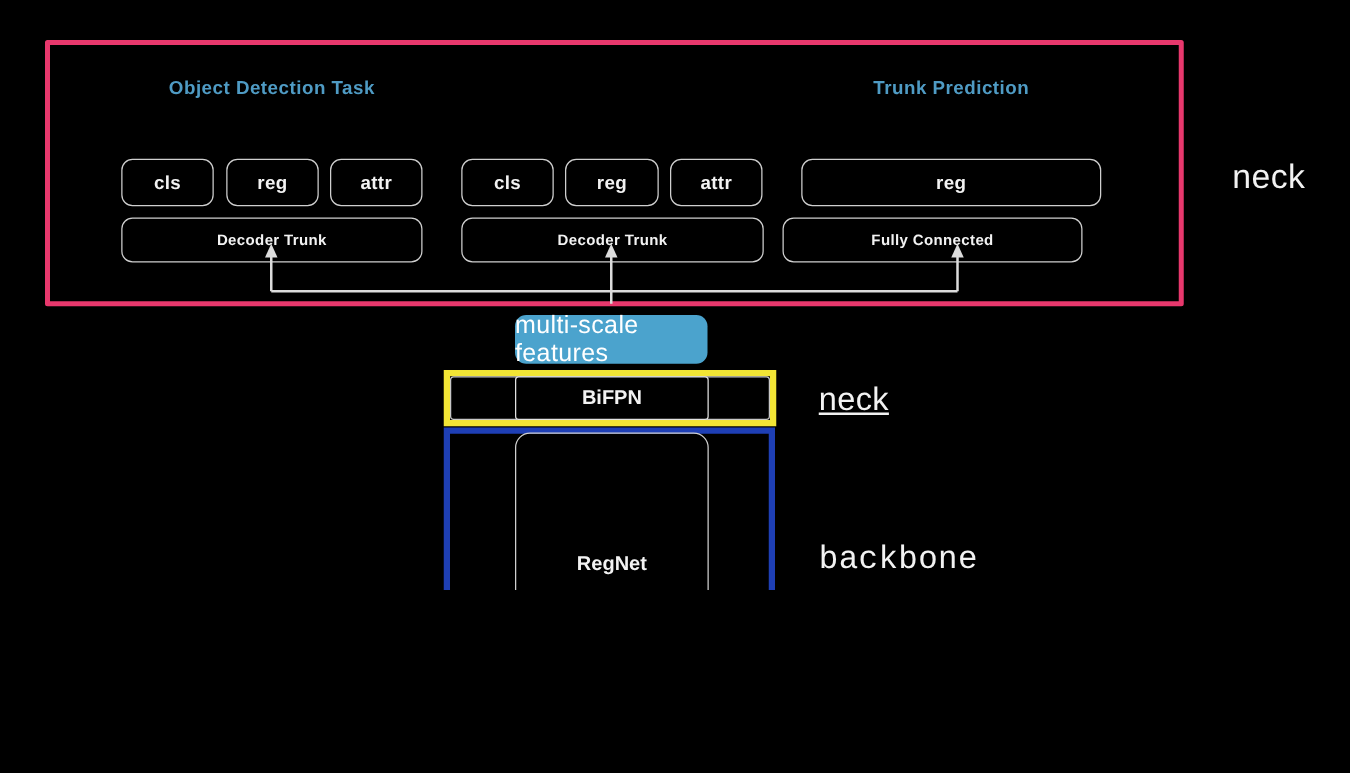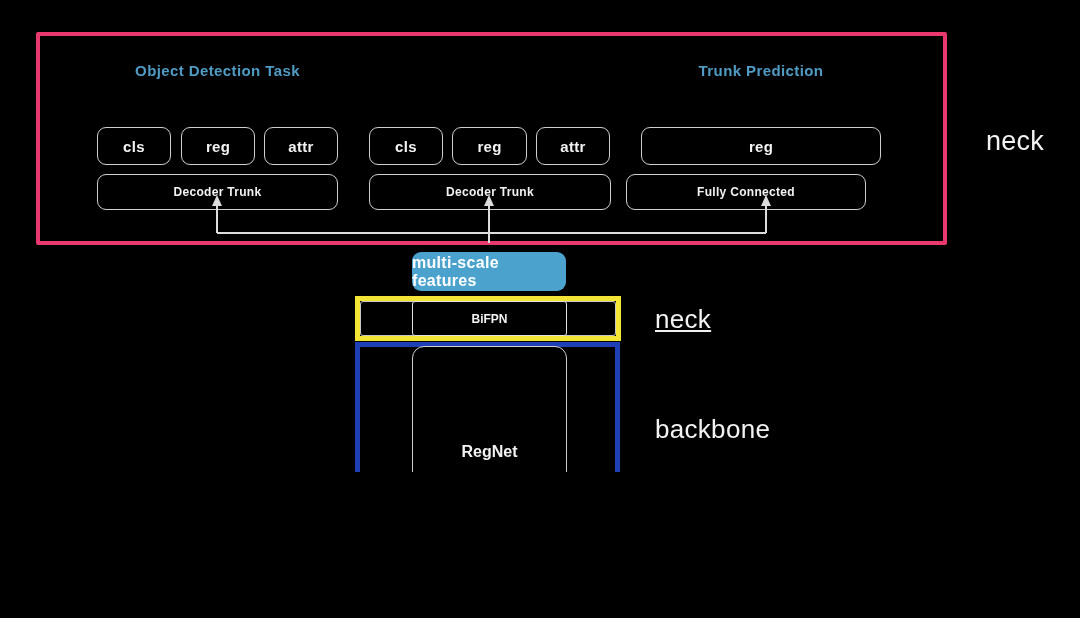--- a/index.html
+++ b/index.html
@@ -23,35 +23,35 @@
   .trunk{top:146px;height:36px;font-size:12px;}
 
   .c1a{left:97px;width:74px;} .c1b{left:181px;width:74px;} .c1c{left:264px;width:74px;}
   .c2a{left:369px;width:74px;} .c2b{left:452px;width:75px;} .c2c{left:536px;width:74px;}
   .c3a{left:641px;width:240px;}
   .tr1{left:97px;width:241px;} .tr2{left:369px;width:242px;} .tr3{left:626px;width:240px;}
 
   .big-label{font-size:26px;font-weight:400;color:var(--text,#f2f2f2);letter-spacing:.3px;}
   .head-label{left:975px;top:126px;width:80px;text-align:center;font-size:27px;}
   .neck-label{left:655px;top:304px;text-decoration:underline;}
-  .backbone-label{left:655px;top:414px;}
+  .backbone-label{left:655px;top:432px;font-family:Liberation Mono, monospace;}
 
   
   .arrows{left:190px;top:192px;width:600px;height:58px;}
 
   
   .badge{background:var(--badge-bg,#4ba3cd);border-radius:9px;color:#fff;}
-  .msf{left:412px;top:252px;width:154px;height:39px;font-size:16px;font-weight:700;letter-spacing:.3px;}
+  .msf{left:412px;top:252px;width:154px;height:39px;font-size:20px;font-weight:400;letter-spacing:.3px;}
   .raw{left:413px;top:571px;width:153px;height:39px;font-size:21px;font-weight:700;border-radius:4px;}
 
   
   .neck-box{left:355px;top:296px;width:266px;height:45px;border:5px solid var(--neck-border,#f2e535);}
   .neck-inner{left:360px;top:301px;width:256px;height:35px;border:1px solid #c8c8c8;border-radius:3px;}
   .bifpn{left:412px;top:301px;width:155px;height:35px;border:1.5px solid #e2e2e2;border-radius:3px;
-         font-size:12px;font-weight:700;background:#000;}
+         font-size:16px;font-weight:700;background:#000;}
 
   
   .backbone-box{left:355px;top:342px;width:265px;height:220px;border:5px solid var(--backbone-border,#1e3fb5);}
   .regnet{left:412px;top:346px;width:155px;height:212px;border:1.5px solid #d0d0d0;border-radius:12px;
           font-size:16px;font-weight:700;}
 
   .bottom-strip{left:0;top:612px;width:1080px;height:6px;background:var(--bottom-strip,#0d1624);}
 </style>
 </head>
 <body>

